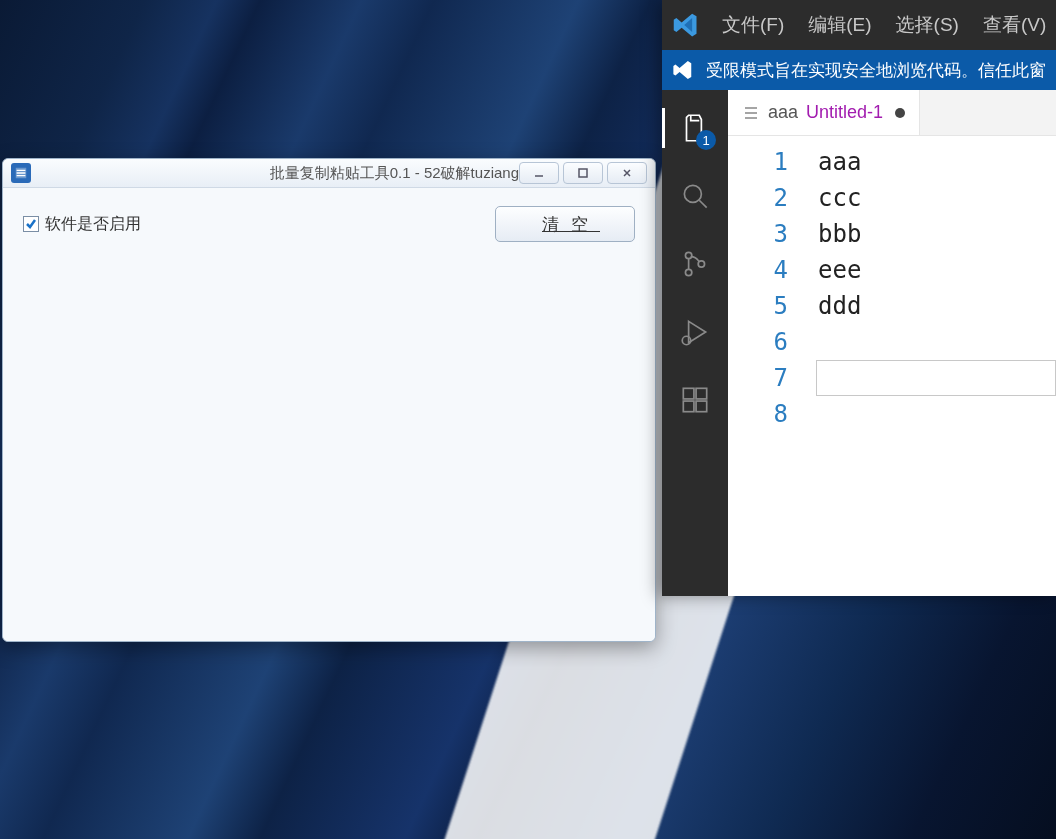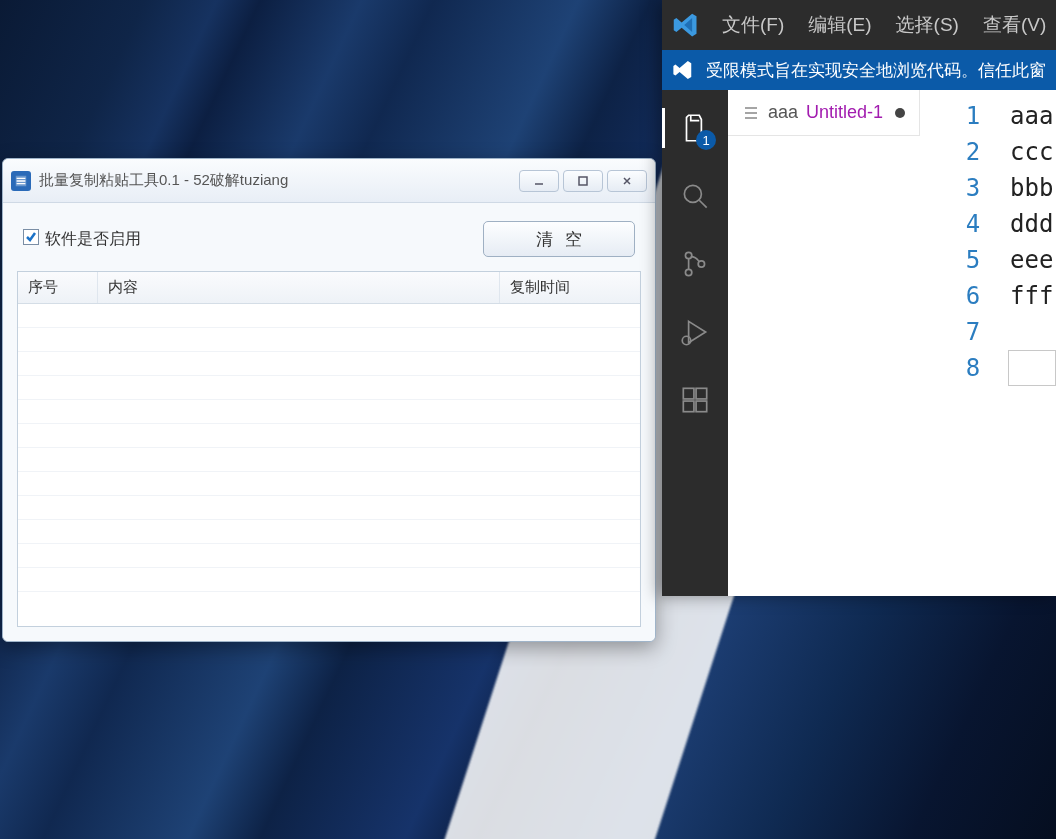--- a/index.html
+++ b/index.html
@@ -33,27 +33,28 @@
     width: 654px;
     height: 484px;
     background: #fff;
     border: 1px solid #9fb4c9;
     border-radius: 6px;
     box-shadow: 0 6px 20px rgba(0,0,0,0.35);
     display: flex;
     flex-direction: column;
   }
   .win-titlebar {
-    height: 44px;
+    height: 29px;
     background: linear-gradient(#fafcfe, #e8eef6);
     border-bottom: 1px solid #cfd9e5;
     display: flex;
     align-items: center;
     padding: 0 8px;
     border-radius: 6px 6px 0 0;
+    text-align: right;
   }
   .win-icon {
     width: 20px; height: 20px;
     margin-right: 8px;
     background: #2a6ab8;
     border-radius: 3px;
     display:flex;align-items:center;justify-content:center;
   }
   .win-icon svg { width:14px; height:14px; }
   .win-title {
@@ -79,40 +80,41 @@
     background:#f6f9fc;
     border-radius: 0 0 6px 6px;
   }
   .toolbar-row {
     display:flex;
     align-items:center;
     justify-content:space-between;
     padding: 4px 6px 14px 6px;
   }
   .checkbox-wrap {
-    display:flex; gap:6px;
+    display:flex; align-items:center; gap:6px;
     font-size:16px; color:#333;
   }
   .checkbox {
     width:16px; height:16px;
     border:1px solid #7a8ea5;
     background:#fff;
     display:flex;align-items:center;justify-content:center;
   }
   .checkbox svg { width:12px; height:12px; stroke:#1a72c8; stroke-width:2.5; fill:none; }
   .clear-btn {
-    width:152px; height:36px;
+    width:140px; height:36px;
     border:1px solid #9fb0c3;
     border-radius:5px;
     background:linear-gradient(#fdfeff,#e6ecf4);
     font-size:17px;
     color:#333;
     letter-spacing:12px;
     text-indent:12px;
     cursor:pointer;
+    text-decoration:underline;
   }
 
   .list-frame {
     flex:1;
     border:1px solid #c3d0dd;
     background:#fff;
     overflow:hidden;
   }
   .list-header {
     display:flex;
@@ -197,21 +199,21 @@
     position:absolute;
     bottom:8px; right:12px;
     width:20px;height:20px;border-radius:10px;
     background:#0b5aa8;color:#fff;
     font-size:13px;
     display:flex;align-items:center;justify-content:center;
   }
   .editor-area{
     flex:1;
     background:#fff;
-    display:flex; 
+    display:flex; flex-direction:column;
   }
   .tabbar{
     height:46px;
     background:#f3f3f3;
     display:flex; align-items:stretch;
     border-bottom:1px solid #e5e5e5;
   }
   .tab{
     background:#fff;
     display:flex;align-items:center;
@@ -279,41 +281,20 @@
       <label class="checkbox-wrap">
         <span class="checkbox">
           <svg viewBox="0 0 12 12">
               <path d="M2 6l3 3 5-7"></path>
             </svg>
         </span>
         <span>软件是否启用</span>
       </label>
       <button class="clear-btn">清空</button>
     </div>
-    <div class="list-frame">
-      <div class="list-header">
-        <div class="col-seq">序号</div>
-        <div class="col-content">内容</div>
-        <div class="col-time">复制时间</div>
-      </div>
-      <div class="list-body">
-        <div class="list-row"></div>
-        <div class="list-row"></div>
-        <div class="list-row"></div>
-        <div class="list-row"></div>
-        <div class="list-row"></div>
-        <div class="list-row"></div>
-        <div class="list-row"></div>
-        <div class="list-row"></div>
-        <div class="list-row"></div>
-        <div class="list-row"></div>
-        <div class="list-row"></div>
-        <div class="list-row"></div>
-      </div>
-    </div>
   </div>
 </div>
 
 <div class="vscode">
   <div class="vsc-menubar">
     <span class="vsc-logo">
       <svg viewBox="0 0 32 32">
           <path d="M23 3l5 3v20l-5 3-12-10-6 5-3-2V10l3-2 6 5 12-10z" fill="#3b99e0"></path>
           <path d="M23 8v16l-9-8 9-8z" fill="#1f6fb5"></path>
         </svg>
@@ -390,22 +371,21 @@
           <div>4</div>
           <div>5</div>
           <div>6</div>
           <div>7</div>
           <div>8</div>
         </div>
         <div class="codecol">
           <div>aaa</div>
           <div>ccc</div>
           <div>bbb</div>
+          <div>eee</div>
           <div>ddd</div>
-          <div>eee</div>
-          <div>fff</div>
           <div></div>
           <div class="cursor-line"></div>
         </div>
       </div>
     </div>
   </div>
 </div>
 
 </body></html>

